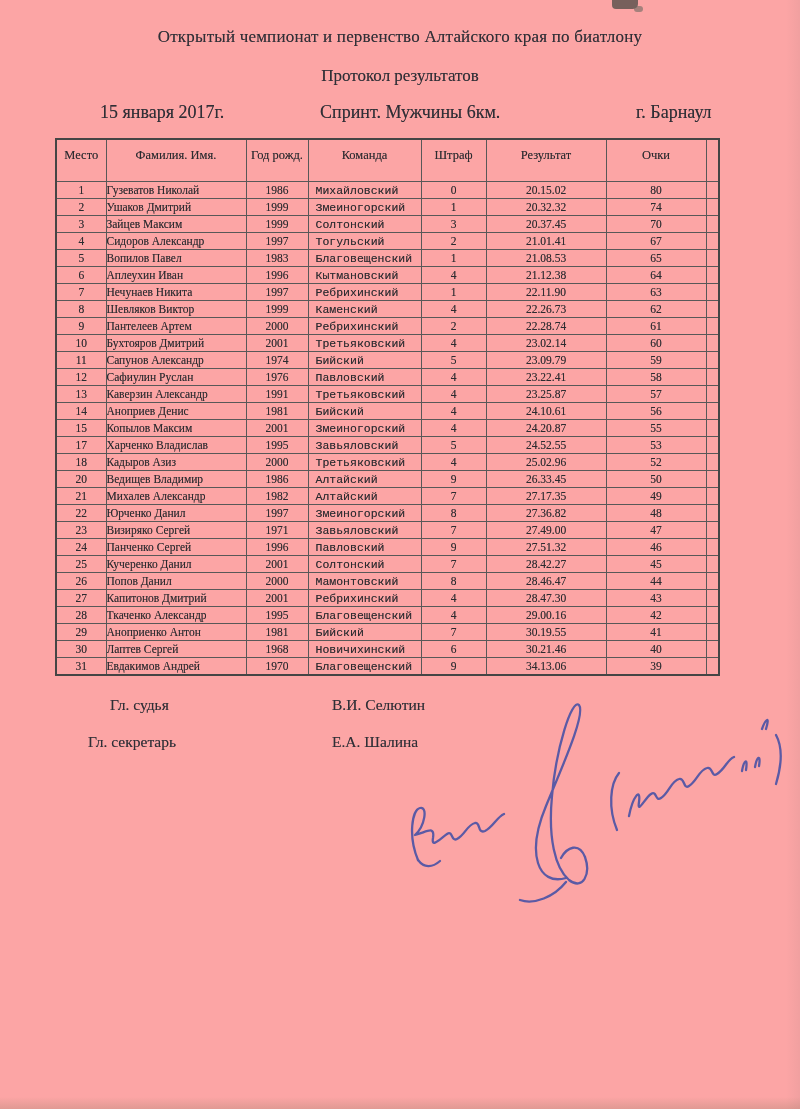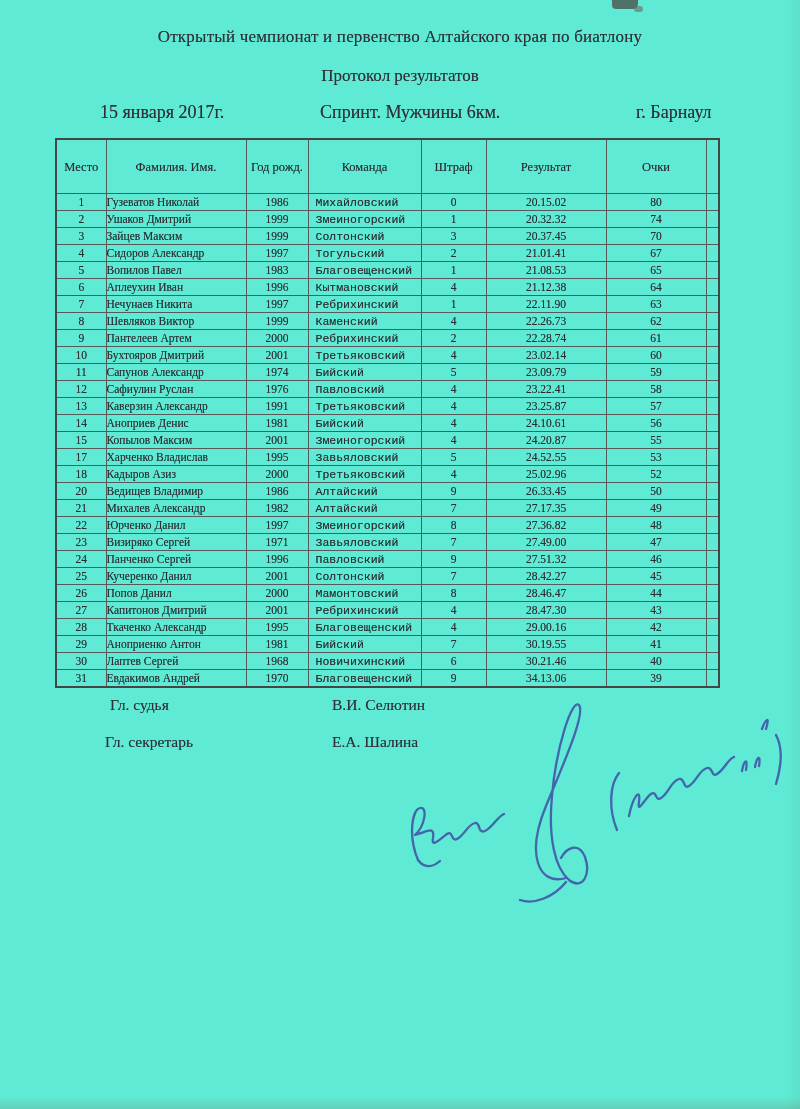--- a/index.html
+++ b/index.html
@@ -1,20 +1,20 @@
 <!DOCTYPE html>
 <html lang="ru"><head>
 <meta charset="utf-8">
 <style>
   html,body{margin:0;padding:0;background:#e9e7e1;}
   .page{
     position:relative;
     width:800px;height:1109px;
     margin:0 auto;
-    background:#5eead4;
+    background:#fca5a5;
     overflow:hidden;
     font-family:"Liberation Serif","DejaVu Serif",serif;
     color:#2d2d30;
   }
   
   .page::after{
     content:"";position:absolute;left:0;right:0;bottom:0;height:12px;
     background:linear-gradient(to bottom,rgba(0,0,0,0),rgba(125,112,82,.22));
     pointer-events:none;
   }
@@ -59,35 +59,35 @@
     border:2px solid #454545;
   }
   table.results td,table.results th{
     border:1px solid #585858;
     padding:0;overflow:hidden;white-space:nowrap;
     font-weight:normal;
     text-shadow:0 0 .4px rgba(30,30,40,.45);
   }
   table.results thead th{
     height:33px;vertical-align:top;
-    font-size:12.5px;line-height:15px;padding-top:20px;
+    font-size:12.5px;line-height:15px;padding-top:8px;
     text-align:center;
   }
   table.results thead th.h-wrap{white-space:normal;}
   table.results tbody td{height:16px;line-height:15px;text-align:center;}
   table.results tbody td.al{text-align:left;padding-left:0;}
   table.results tbody td.al2{text-align:left;padding-left:7px;font-family:Liberation Mono, monospace;}
 
   .sig-block span{
     position:absolute;font-size:15.5px;color:#303036;white-space:nowrap;
     text-shadow:0 0 .5px rgba(40,40,60,.5);
   }
   .sig-l1{left:110px;top:696px;}
   .sig-n1{left:332px;top:696px;}
-  .sig-l2{left:105px;top:733px;}
+  .sig-l2{left:88px;top:733px;}
   .sig-n2{left:332px;top:733px;}
 
   .handwriting{
     position:absolute;left:388px;top:686px;width:412px;height:228px;
   }
 </style>
 </head>
 <body>
 
 <div class="page">

